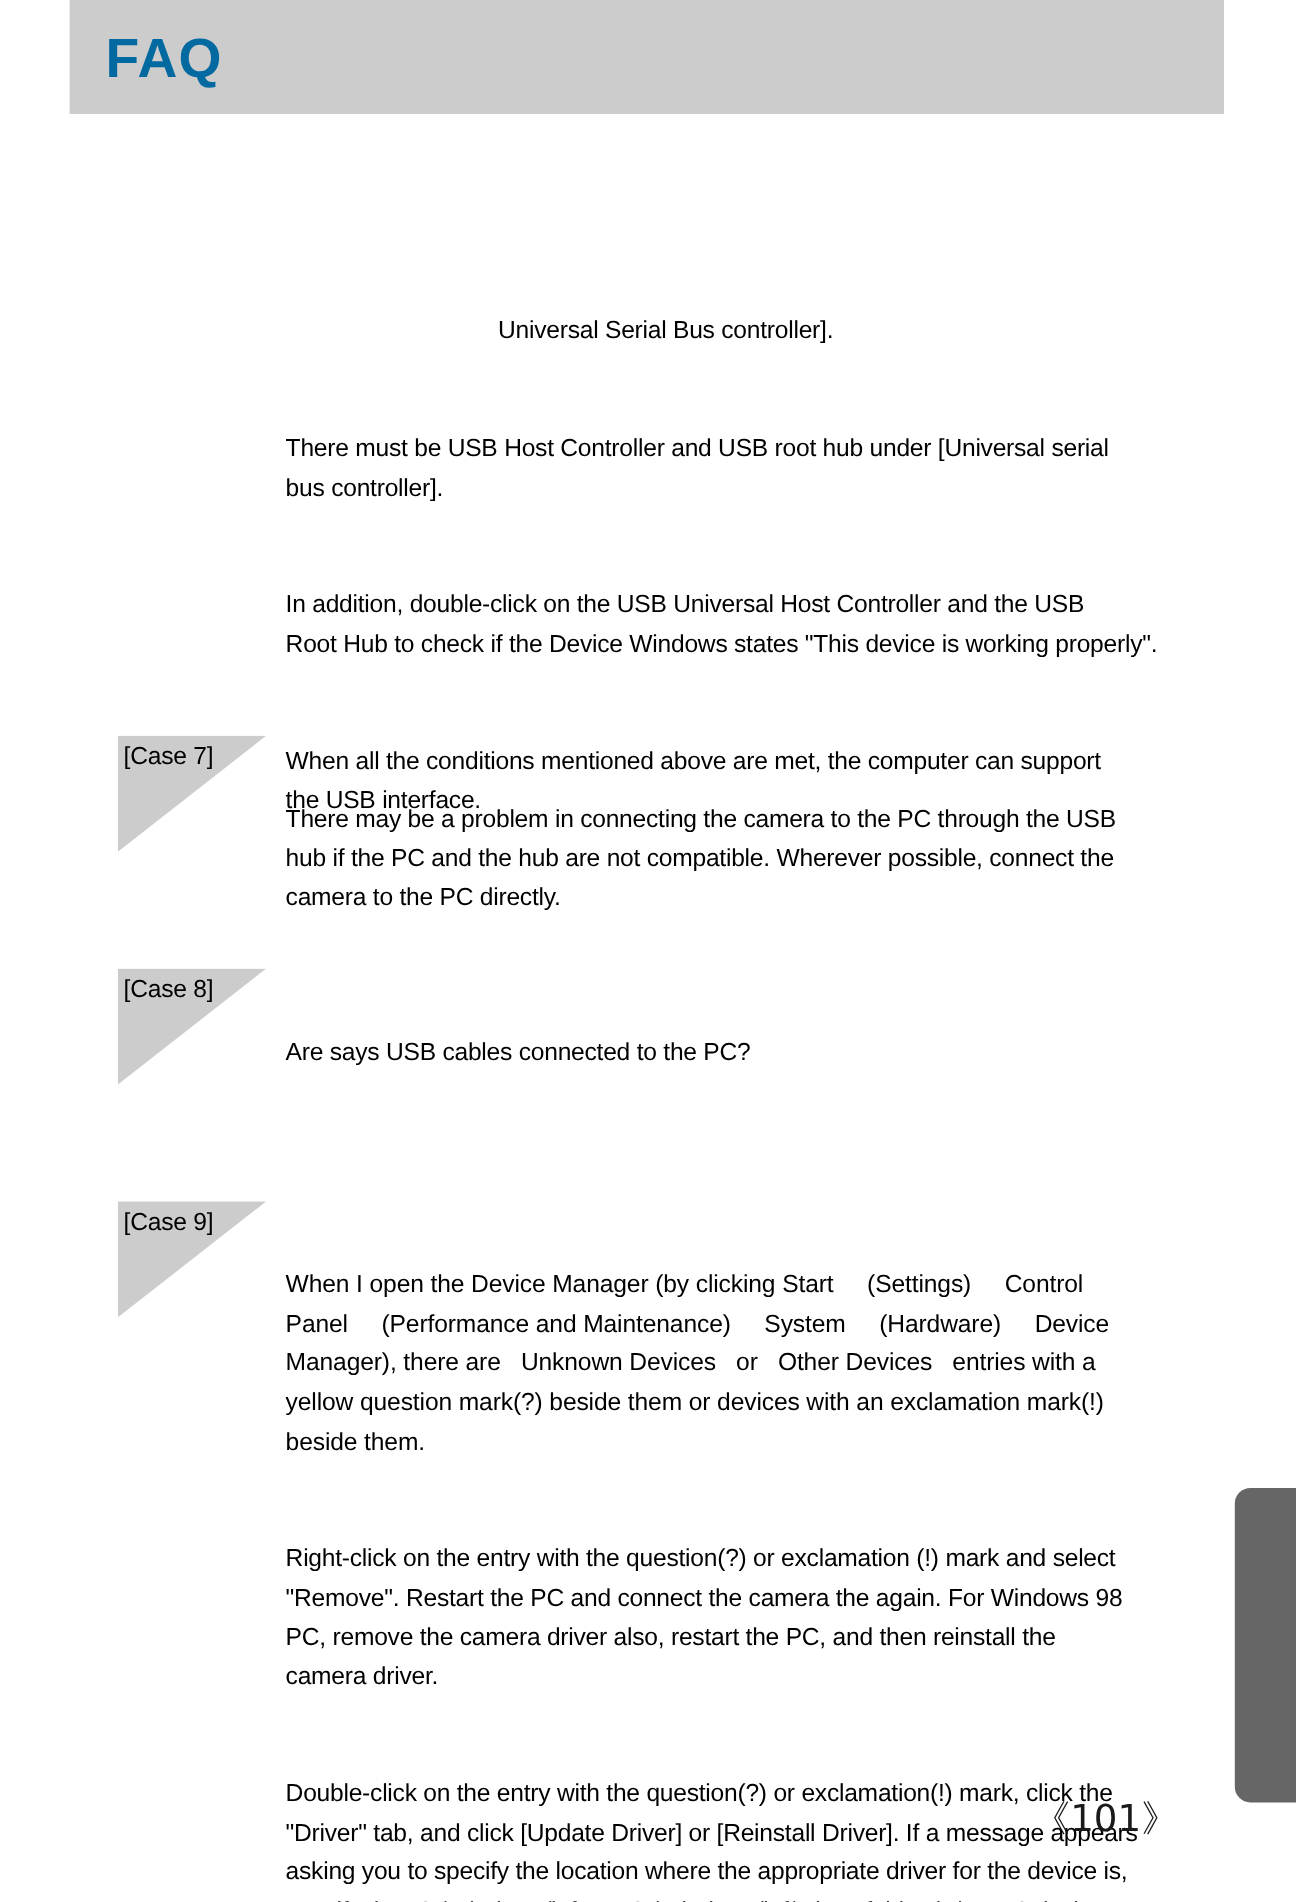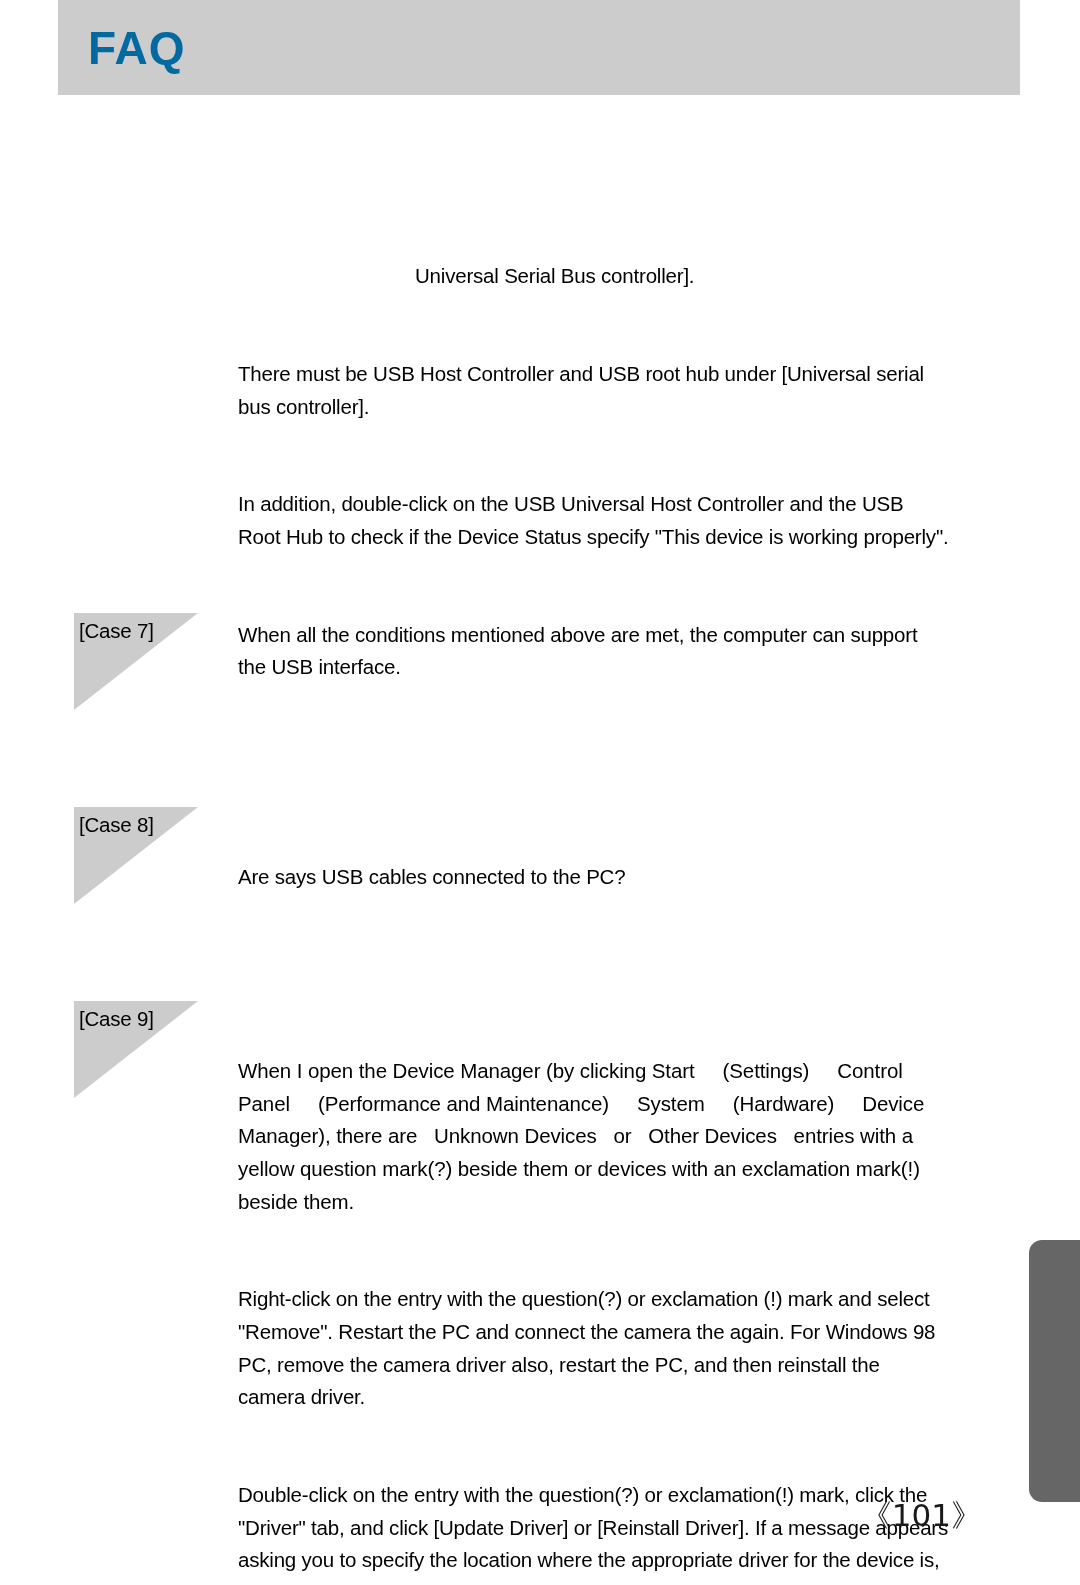--- a/index.html
+++ b/index.html
@@ -86,21 +86,21 @@
   }
 
   
   .case-block {
     position: absolute;
     left: 0;
     width: 1080px;
   }
   .case-marker {
     position: absolute;
-    left: 74px;
+    left: 98px;
     top: 11px;
     width: 124px;
     height: 97px;
   }
   .case-tri {
     position: absolute;
     left: 0;
     top: 0;
     width: 124px;
     height: 97px;
@@ -162,31 +162,34 @@
   <div class="header-title">FAQ</div>
 </div>
 
 <div class="page-body">
 
   <div class="intro-block tcol">
     <div class="winxp-cont">Universal Serial Bus controller].</div>
     <div class="para">There must be USB Host Controller and USB root hub under [Universal serial
 bus controller].</div>
     <div class="para">In addition, double-click on the USB Universal Host Controller and the USB
-Root Hub to check if the Device Status specify "This device is working properly".</div>
+Root Hub to check if the Device Windows states "This device is working properly".</div>
     <div class="para">When all the conditions mentioned above are met, the computer can support
 the USB interface.</div>
   </div>
 
   <div class="case-block" style="top:507px;">
     <div class="case-marker">
       <div class="case-tri"></div>
       <div class="case-label">[Case 7]</div>
     </div>
     <div class="case-text tcol">
+      <div class="para">There may be a problem in connecting the camera to the PC through the USB
+hub if the PC and the hub are not compatible. Wherever possible, connect the
+camera to the PC directly.</div>
     </div>
   </div>
 
   <div class="case-block" style="top:701px;">
     <div class="case-marker">
       <div class="case-tri"></div>
       <div class="case-label">[Case 8]</div>
     </div>
     <div class="case-text tcol">
       <div class="para">Are says USB cables connected to the PC?</div>

